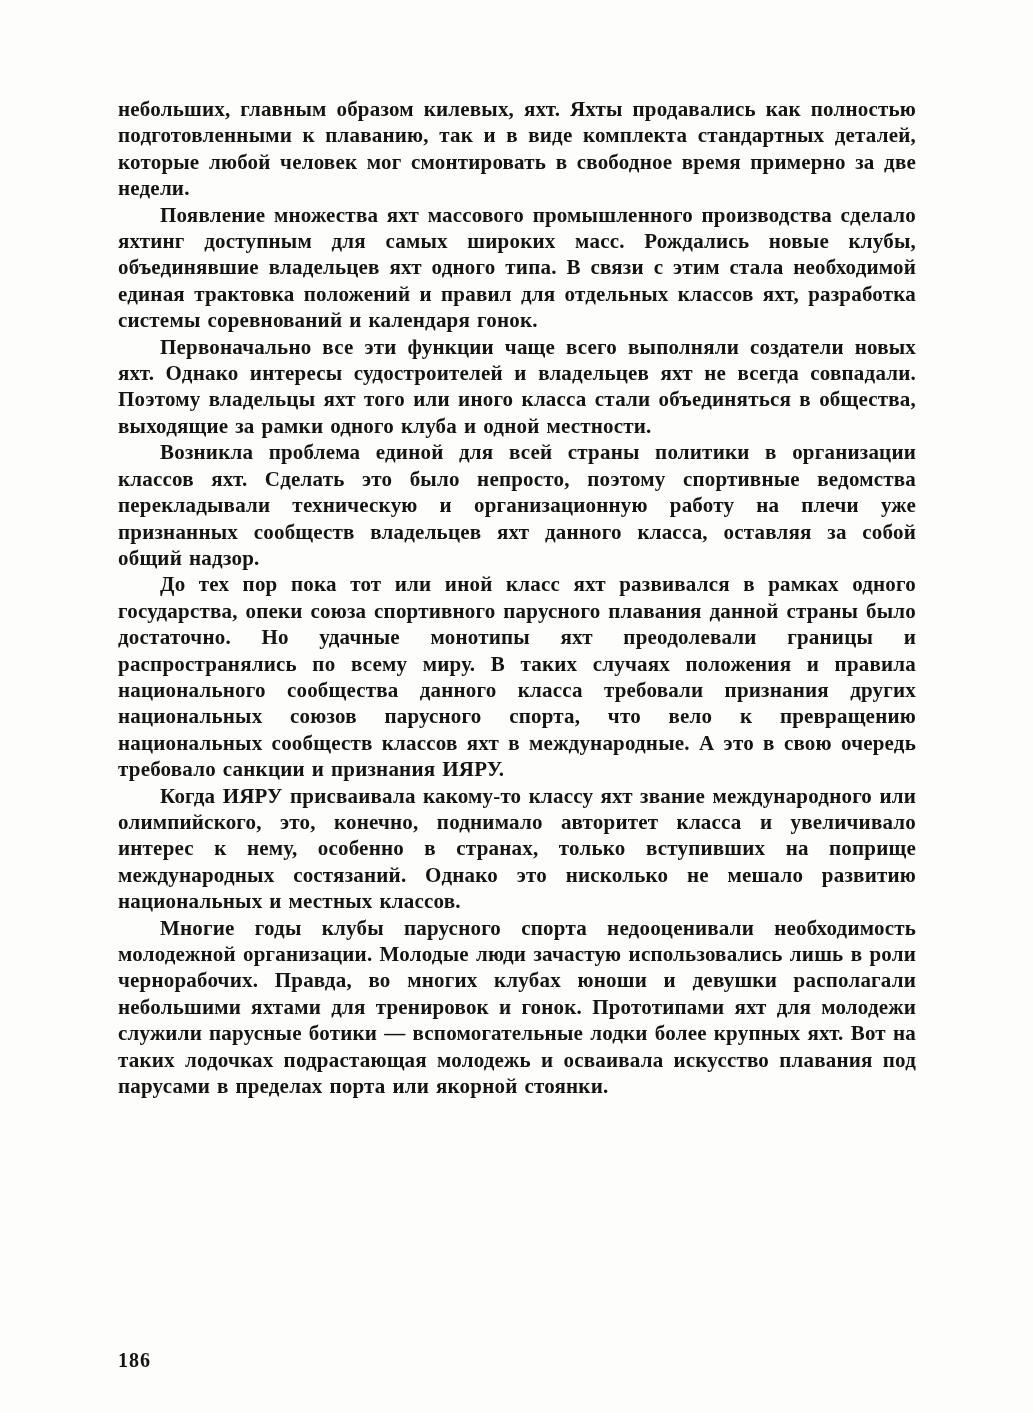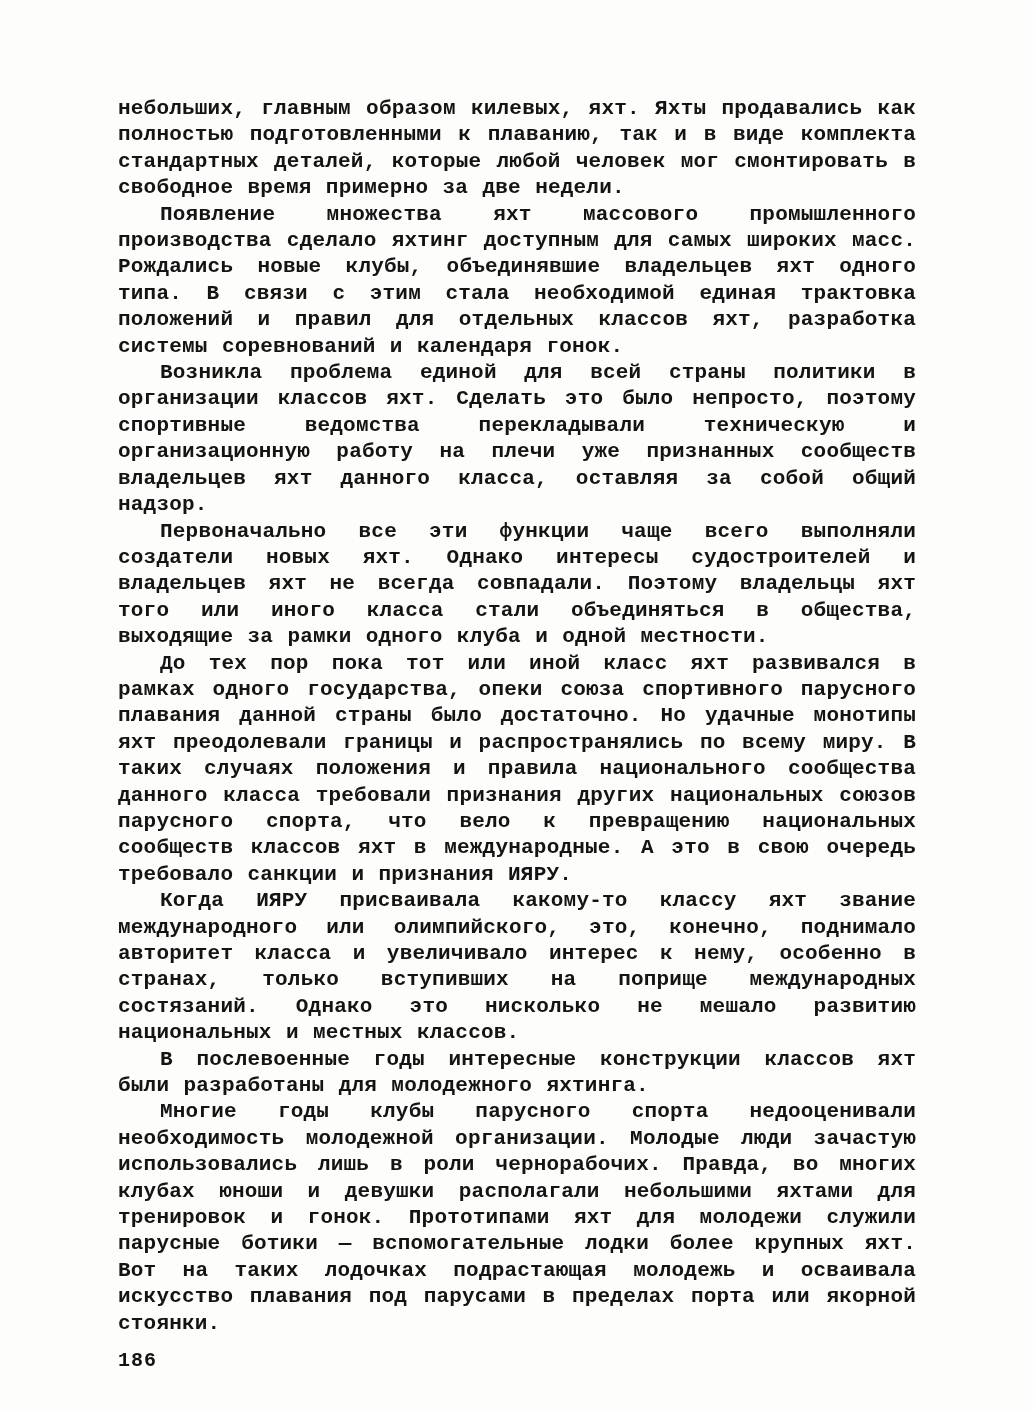--- a/index.html
+++ b/index.html
@@ -6,21 +6,21 @@
     margin: 0;
     padding: 0;
     background: #ffffff;
   }
   .page {
     position: relative;
     width: 1033px;
     height: 1413px;
     background: #fdfdfb;
     overflow: hidden;
-    font-family: Liberation Mono, monospace;
+    font-family: Liberation Serif, serif;
     color: #141414;
   }
   .text-block {
     position: absolute;
     left: 118px;
     top: 96px;
     width: 798px;
     font-size: 21px;
     line-height: 26.4px;
     font-weight: bold;
@@ -46,21 +46,20 @@
     margin-top: 43px;
   }
 </style>
 </head>
 <body>
 
 <div class="page">
   <div class="text-block">
     <p class="continuation">небольших, главным образом килевых, яхт. Яхты продавались как полностью подготовленными к плаванию, так и в виде комплекта стандартных деталей, которые любой человек мог смонтировать в свободное время примерно за две недели.</p>
     <p>Появление множества яхт массового промышленного производства сделало яхтинг доступным для самых широких масс. Рождались новые клубы, объединявшие владельцев яхт одного типа. В связи с этим стала необходимой единая трактовка положений и правил для отдельных классов яхт, разработка системы соревнований и календаря гонок.</p>
+    <p>Первоначально все эти функции чаще всего выполняли создатели новых яхт. Однако интересы судостроителей и владельцев яхт не всегда совпадали. Поэтому владельцы яхт того или иного класса стали объединяться в общества, выходящие за рамки одного клуба и одной местности.</p>
     <p>Возникла проблема единой для всей страны политики в организации классов яхт. Сделать это было непросто, поэтому спортивные ведомства перекладывали техническую и организационную работу на плечи уже признанных сообществ владельцев яхт данного класса, оставляя за собой общий надзор.</p>
-    <p>Первоначально все эти функции чаще всего выполняли создатели новых яхт. Однако интересы судостроителей и владельцев яхт не всегда совпадали. Поэтому владельцы яхт того или иного класса стали объединяться в общества, выходящие за рамки одного клуба и одной местности.</p>
     <p>До тех пор пока тот или иной класс яхт развивался в рамках одного государства, опеки союза спортивного парусного плавания данной страны было достаточно. Но удачные монотипы яхт преодолевали границы и распространялись по всему миру. В таких случаях положения и правила национального сообщества данного класса требовали признания других национальных союзов парусного спорта, что вело к превращению национальных сообществ классов яхт в международные. А это в свою очередь требовало санкции и признания ИЯРУ.</p>
     <p>Когда ИЯРУ присваивала какому-то классу яхт звание международного или олимпийского, это, конечно, поднимало авторитет класса и увеличивало интерес к нему, особенно в странах, только вступивших на поприще международных состязаний. Однако это нисколько не мешало развитию национальных и местных классов.</p>
-    <p>В послевоенные годы интересные конструкции классов яхт были разработаны для молодежного яхтинга.</p>
     <p>Многие годы клубы парусного спорта недооценивали необходимость молодежной организации. Молодые люди зачастую использовались лишь в роли чернорабочих. Правда, во многих клубах юноши и девушки располагали небольшими яхтами для тренировок и гонок. Прототипами яхт для молодежи служили парусные ботики — вспомогательные лодки более крупных яхт. Вот на таких лодочках подрастающая молодежь и осваивала искусство плавания под парусами в пределах порта или якорной стоянки.</p>
   </div>
   <div class="page-number">186</div>
 </div>
 
 </body></html>

